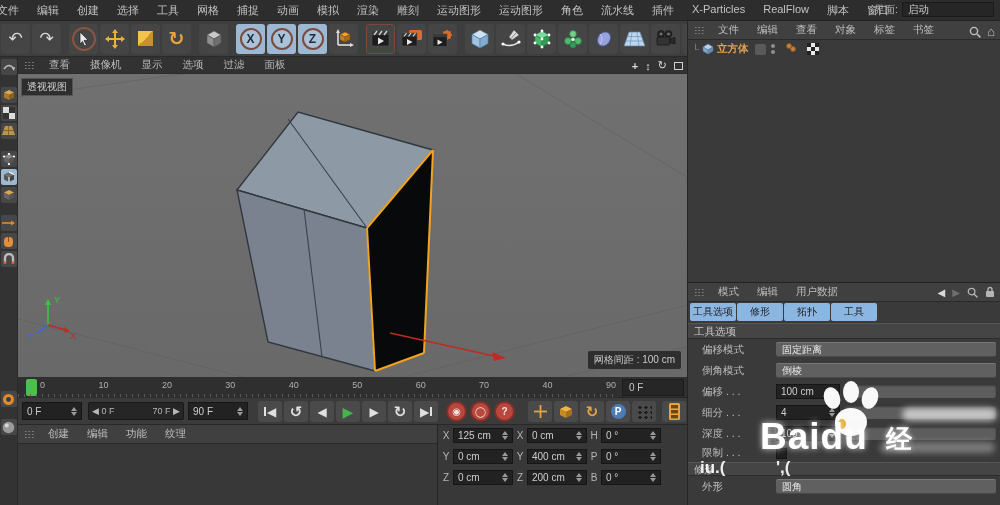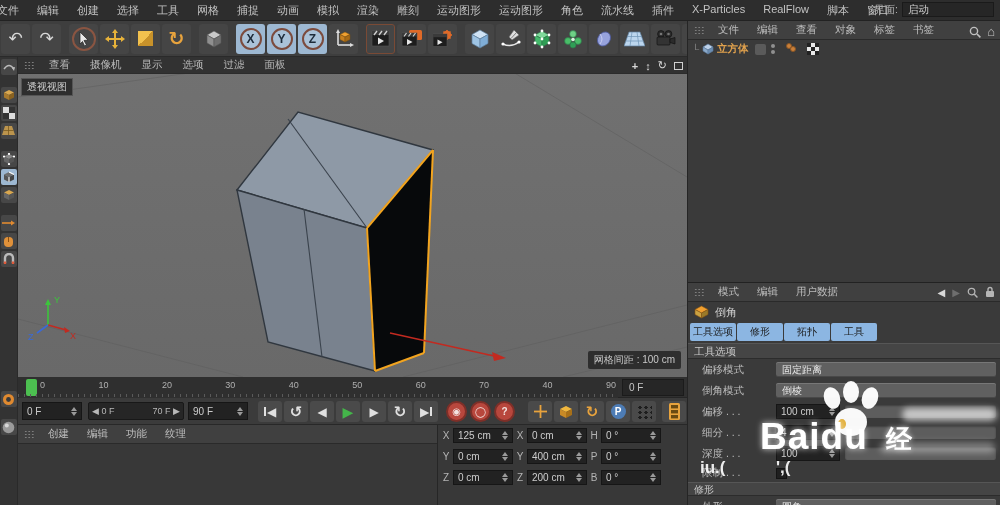--- a/index.html
+++ b/index.html
@@ -799,28 +799,20 @@
       <svg width="11" height="11" viewBox="0 0 12 12">
           <circle cx="5" cy="5" r="3.6" fill="none" stroke="#b5b5b5" stroke-width="1.4"></circle>
           <line x1="8" y1="8" x2="11.4" y2="11.4" stroke="#b5b5b5" stroke-width="1.6"></line>
         </svg>
       <svg width="10" height="12" viewBox="0 0 10 12">
           <rect x="1" y="5" width="8" height="6" rx="1" fill="#b5b5b5"></rect>
           <path d="M3,5 V3.5 A2,2 0 0 1 7,3.5 V5" stroke="#b5b5b5" stroke-width="1.4" fill="none"></path>
         </svg>
     </div>
 
-    <div id="am-title">
-      <svg width="15" height="14" viewBox="0 0 15 14">
-        <polygon points="7.5,1 14,4.5 7.5,8 1,4.5" fill="#f0a030" stroke="#8a5510" stroke-width="0.6"></polygon>
-        <polygon points="1,4.5 7.5,8 7.5,13 1,9.5" fill="#caa243" stroke="#8a5510" stroke-width="0.6"></polygon>
-        <polygon points="14,4.5 7.5,8 7.5,13 14,9.5" fill="#9a7a2a" stroke="#8a5510" stroke-width="0.6"></polygon>
-      </svg>
-      <span>倒角</span>
-    </div>
 
     <div id="tabs">
         <span class="tab">工具选项</span>
         <span class="tab">修形</span>
         <span class="tab">拓扑</span>
         <span class="tab">工具</span>
       </div>
 
     <div class="sect">工具选项</div>
 

